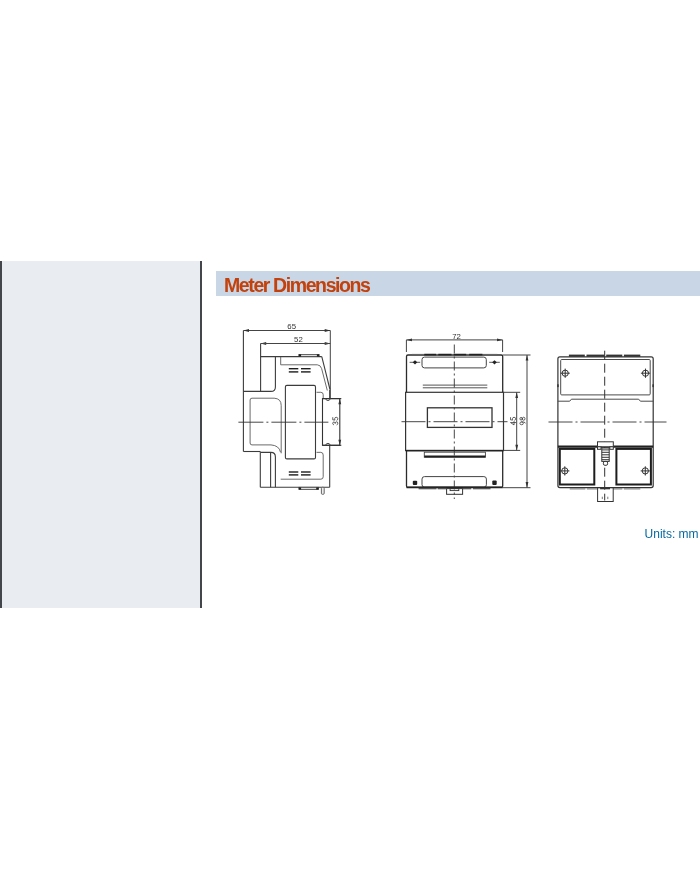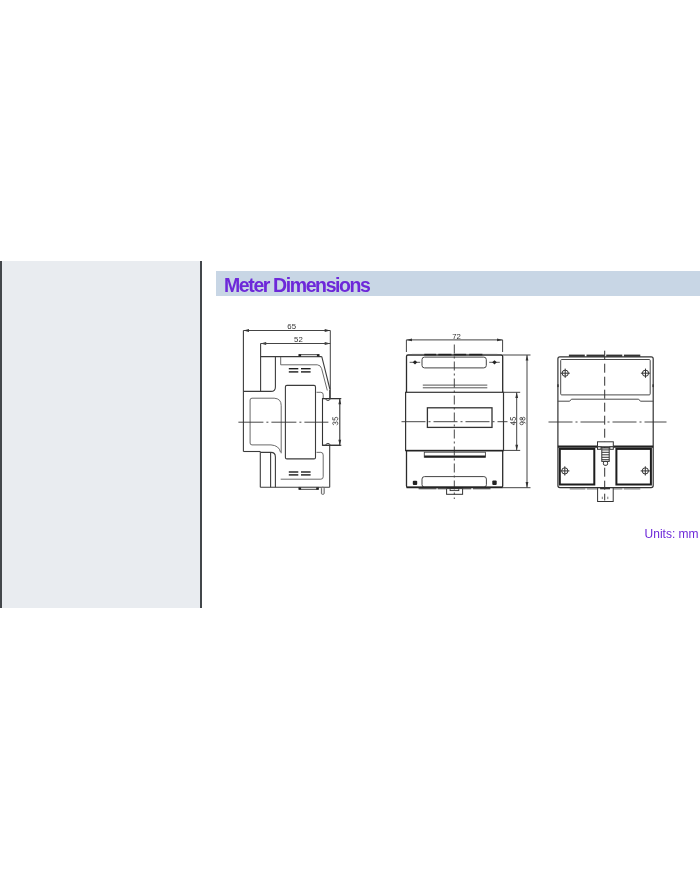--- a/index.html
+++ b/index.html
@@ -4,21 +4,21 @@
 <style>
   html,body{margin:0;padding:0;background:#ffffff;}
   body{width:700px;height:869px;position:relative;font-family:"Liberation Sans",sans-serif;overflow:hidden;}
   .abs{position:absolute;}
 </style>
 </head>
 <body>
 
 <div class="abs" style="left:0;top:261px;width:202px;height:347px;background:#e9ecf0;border-left:2px solid #43474b;border-right:2px solid #43474b;box-sizing:border-box;"></div>
 
-<div class="abs" style="left:216px;top:271px;width:484px;height:25px;background:#c8d6e5;color:#6d28d9;font-size:19.5px;font-weight:bold;line-height:28px;padding-left:8px;box-sizing:border-box;letter-spacing:-1.4px;">Meter Dimensions</div>
+<div class="abs" style="left:216px;top:271px;width:484px;height:25px;background:#c8d6e5;color:#c2410c;font-size:19.5px;font-weight:bold;line-height:28px;padding-left:8px;box-sizing:border-box;letter-spacing:-1.4px;">Meter Dimensions</div>
 
 <svg class="abs" style="left:233px;top:318px;" width="124" height="182" viewBox="233 318 124 182" fill="none">
 
   <g stroke="#444" stroke-width="1">
     <line x1="243.4" y1="330.5" x2="330.3" y2="330.5"></line>
     <line x1="330.3" y1="330.5" x2="330.3" y2="398.5"></line>
   </g>
   <g fill="#333" stroke="none">
     <path d="M243.4,330.5 L249,329.1 L249,331.9 Z"></path>
     <path d="M330.3,330.5 L324.7,329.1 L324.7,331.9 Z"></path>
@@ -266,13 +266,13 @@
   </g>
 
   <rect x="597.6" y="487.6" width="15.6" height="13.9" stroke="#333" stroke-width="1" fill="none"></rect>
   <rect x="600.1" y="487.6" width="9.9" height="1.7" fill="#333"></rect>
   <g stroke="#555" stroke-width="0.8">
     <line x1="602.3" y1="496.7" x2="602.3" y2="499.1"></line>
     <line x1="607.8" y1="496.7" x2="607.8" y2="499.1"></line>
   </g>
 </svg>
 
-<div class="abs" style="left:644.6px;top:527px;font-size:12px;color:#6d28d9;">Units: mm</div>
+<div class="abs" style="left:644.6px;top:527px;font-size:12px;color:#0369a1;">Units: mm</div>
 
 </body></html>

